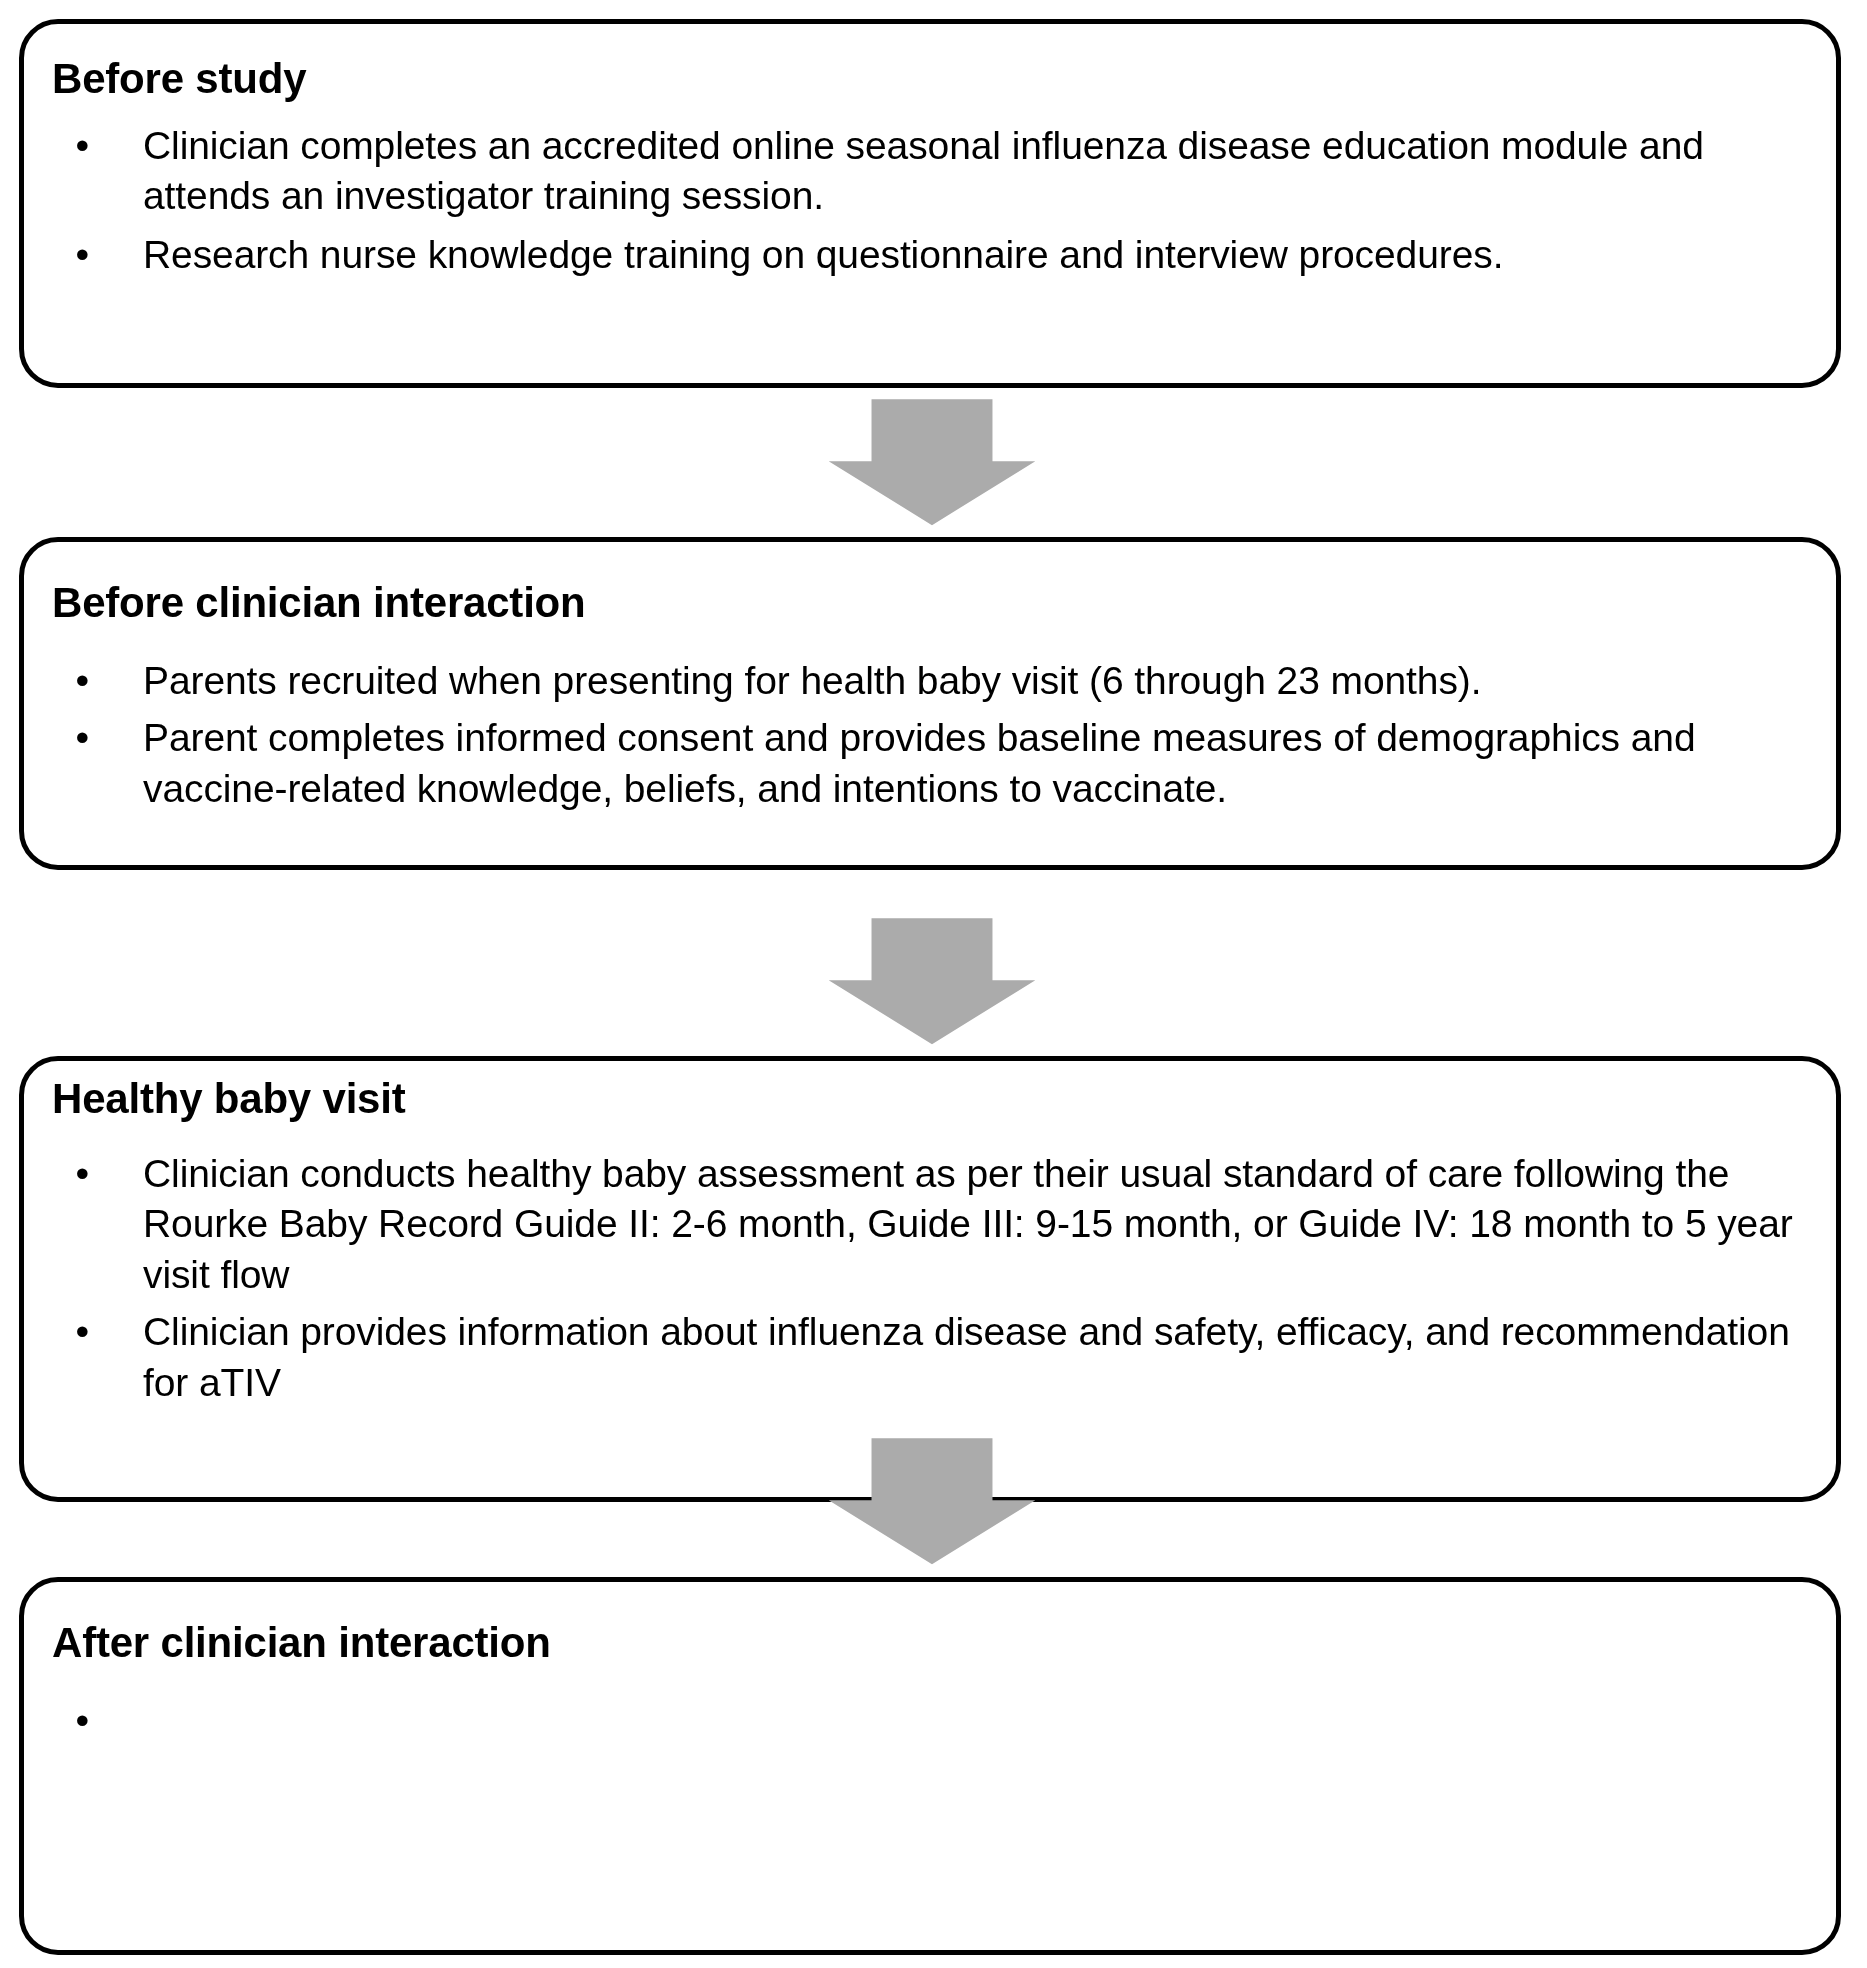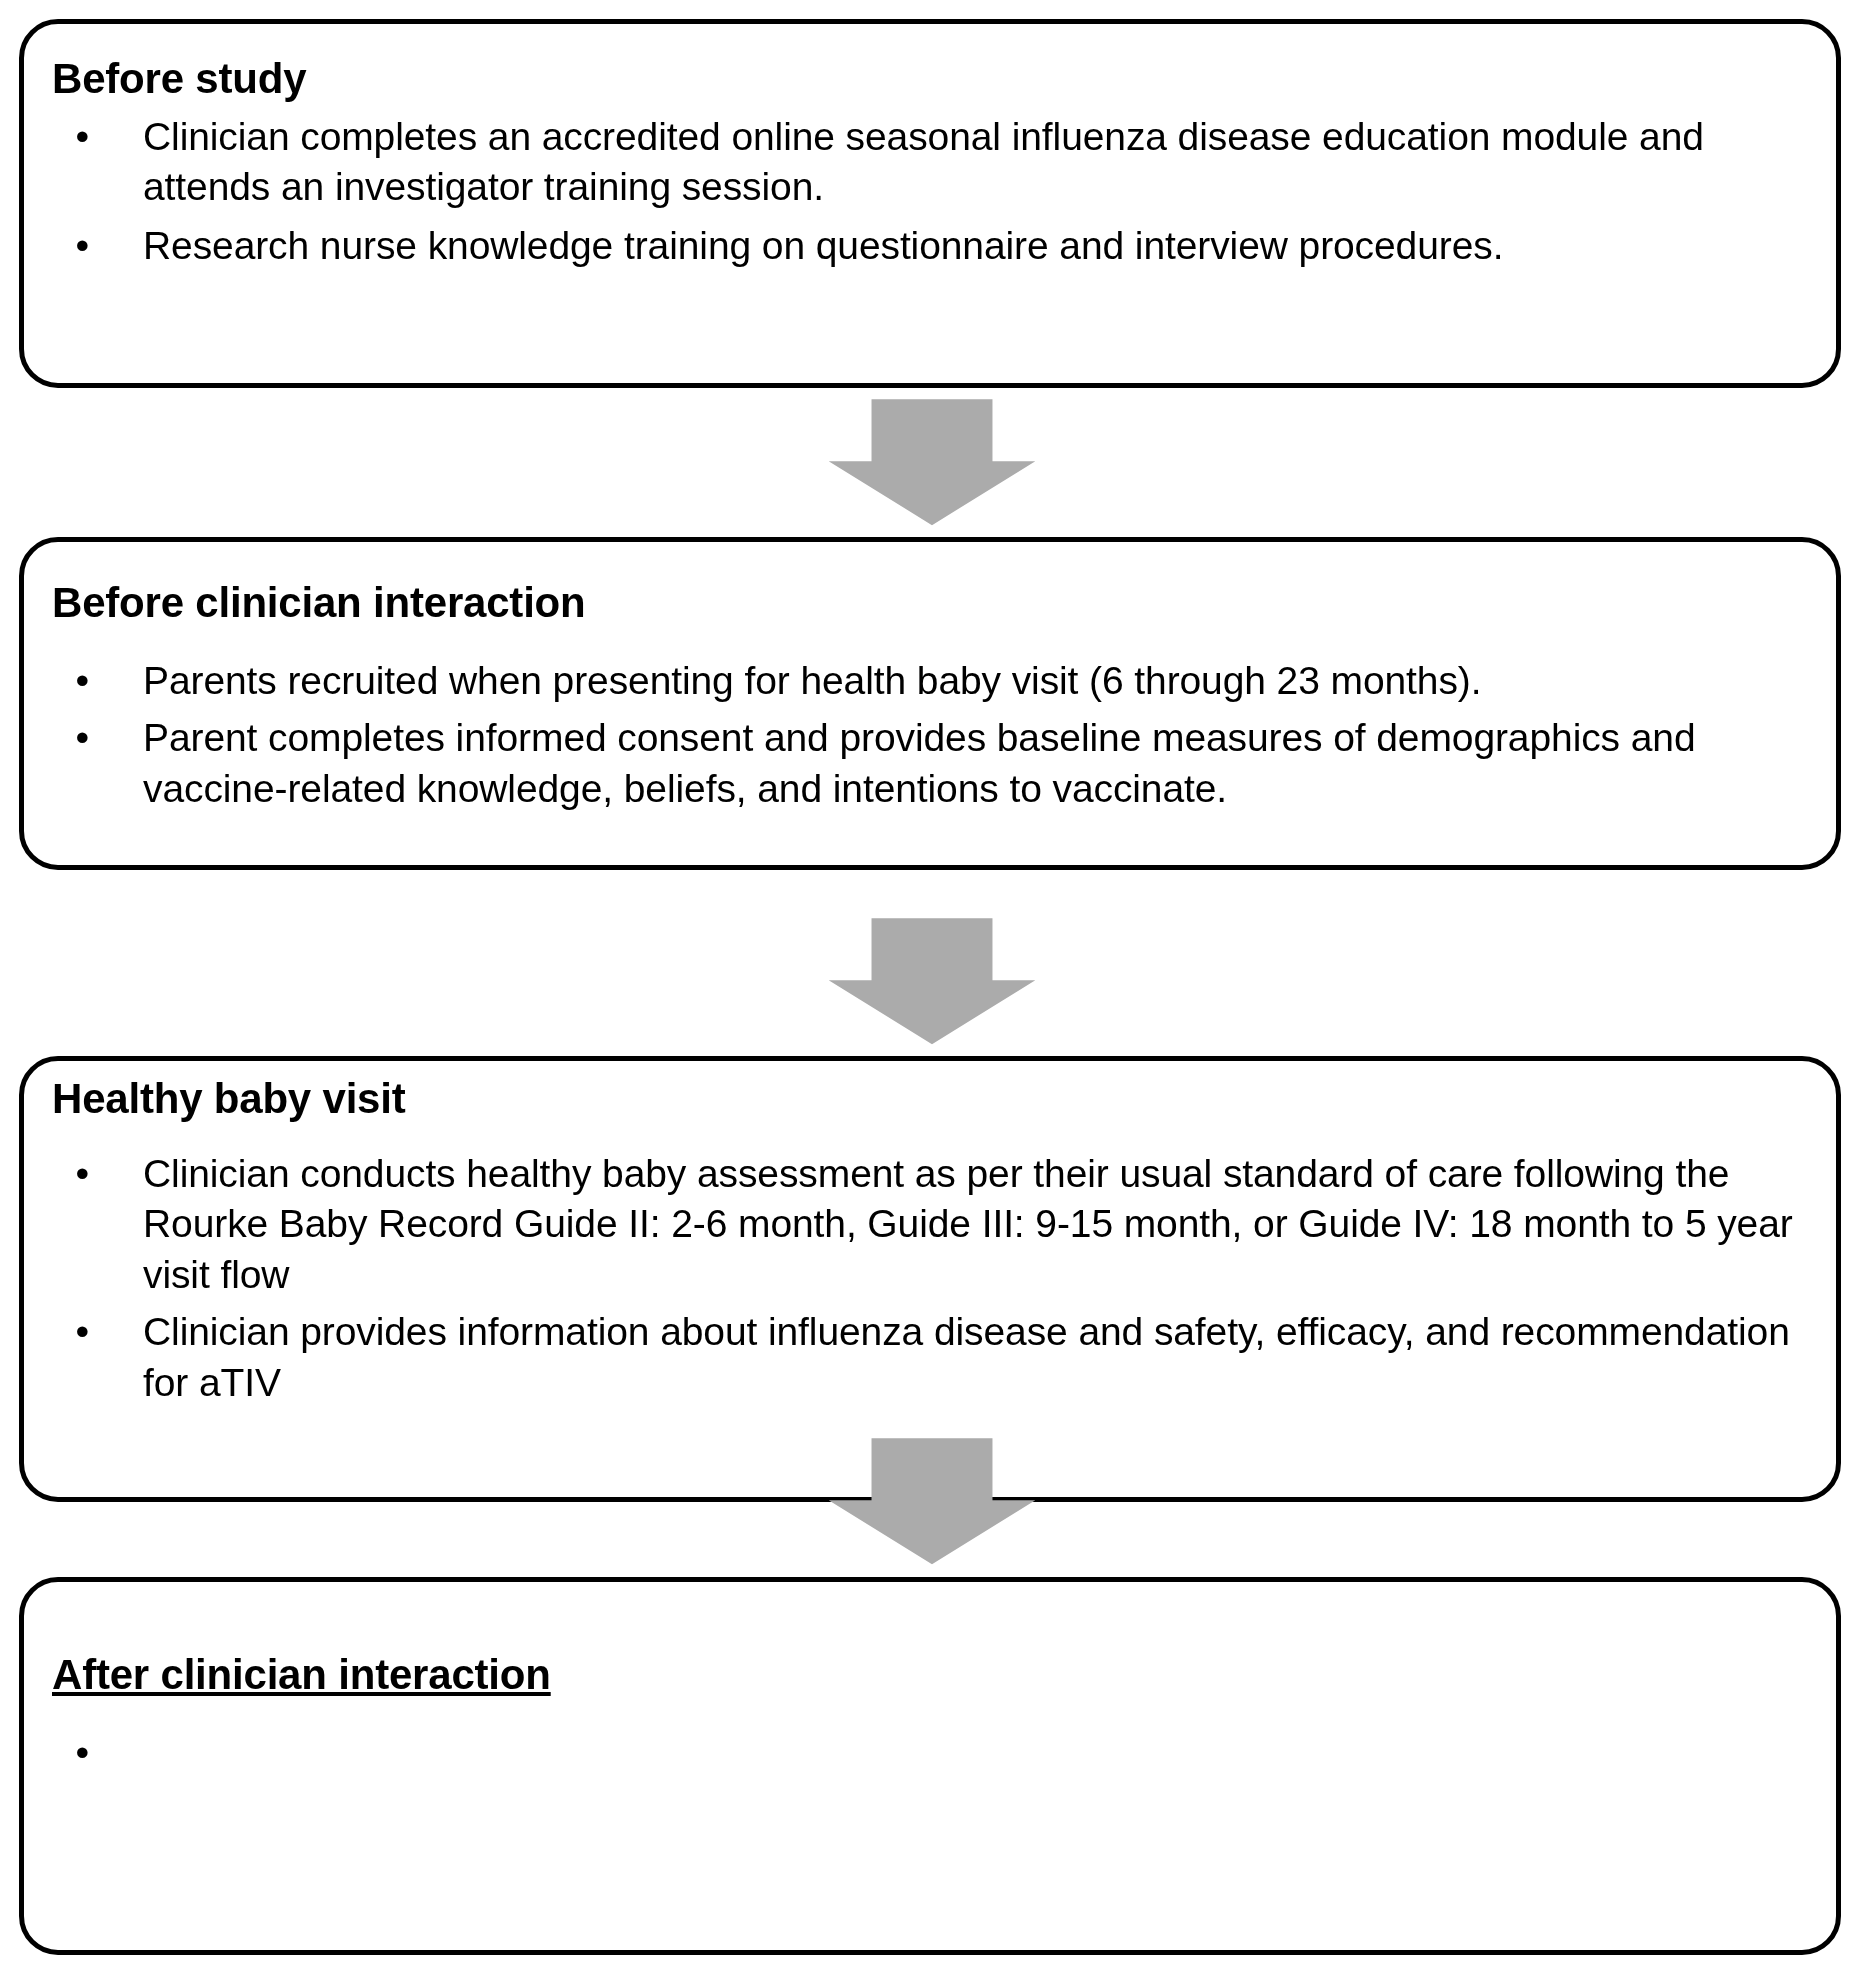--- a/index.html
+++ b/index.html
@@ -62,35 +62,35 @@
     position: absolute;
     left: 23.5px;
     top: 0;
     font-size: 39px;
     line-height: 1.30;
   }
 
   
   #box-before-study           { top: 18.5px;   height: 369px; }
   #box-before-study .box-inner      { padding-top: 34px; }
-  #box-before-study .box-title      { margin-bottom: 12px; }
+  #box-before-study .box-title      { margin-bottom: 21px; }
   #box-before-study li              { margin-bottom: 8.4px; }
 
   #box-before-clinician       { top: 537px;  height: 333px; }
   #box-before-clinician .box-inner  { padding-top: 40px; }
   #box-before-clinician .box-title  { margin-bottom: 32px; }
   #box-before-clinician li          { margin-bottom: 6.7px; }
 
   #box-healthy-baby           { top: 1056px; height: 446px; }
   #box-healthy-baby .box-inner      { padding-top: 17px; }
   #box-healthy-baby .box-title      { margin-bottom: 28.5px; }
   #box-healthy-baby li              { margin-bottom: 6.7px; }
 
   #box-after-clinician        { top: 1577px; height: 378px; }
-  #box-after-clinician .box-inner   { padding-top: 72px; text-decoration: underline; }
+  #box-after-clinician .box-inner   { padding-top: 40px; }
   #box-after-clinician .box-title   { margin-bottom: 32px; }
   #box-after-clinician li           { margin-bottom: 6.7px; }
 
   
   .flow-arrow {
     position: absolute;
     left: 827px;
     width: 210px;
   }
   .flow-arrow svg { display: block; }

